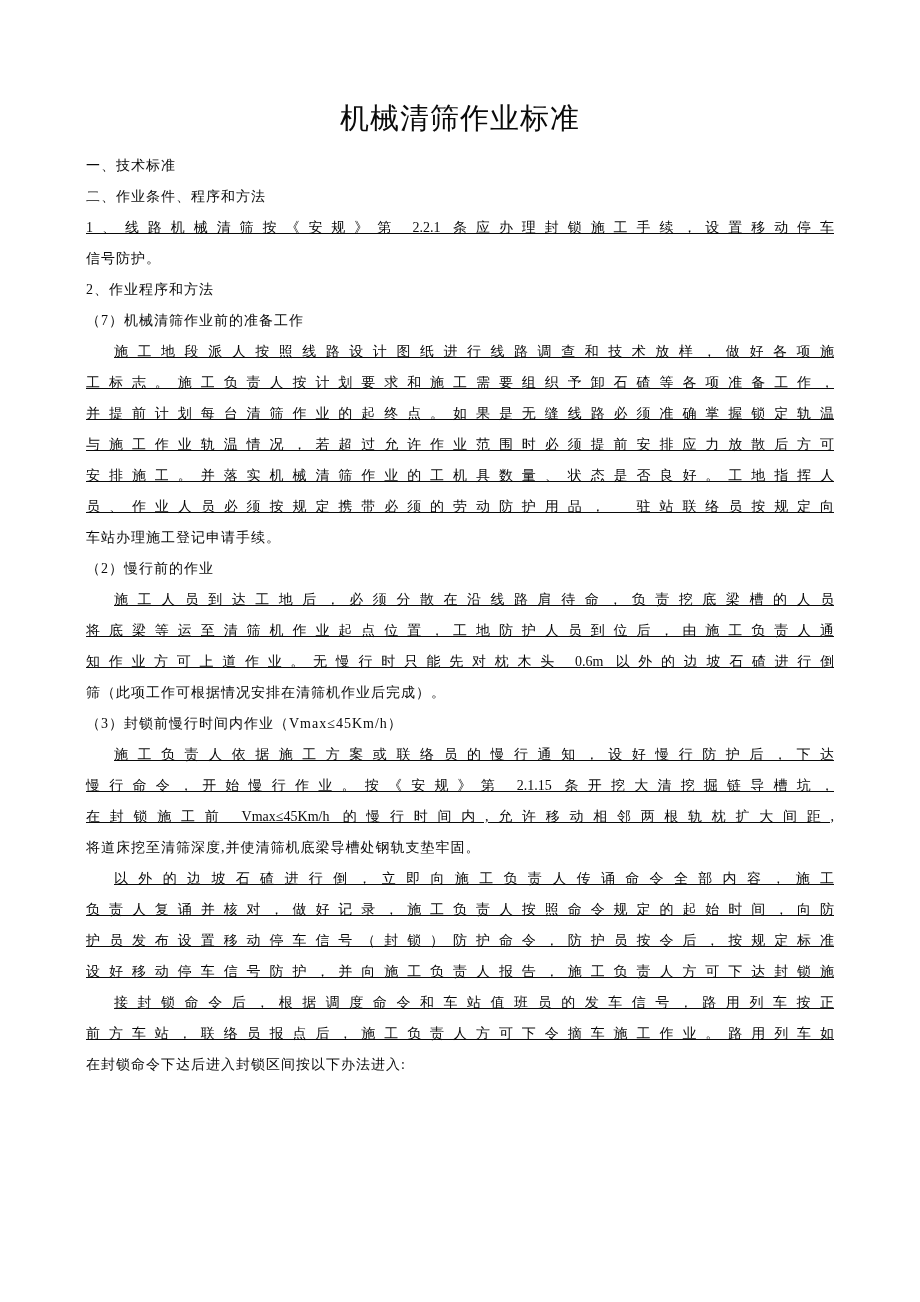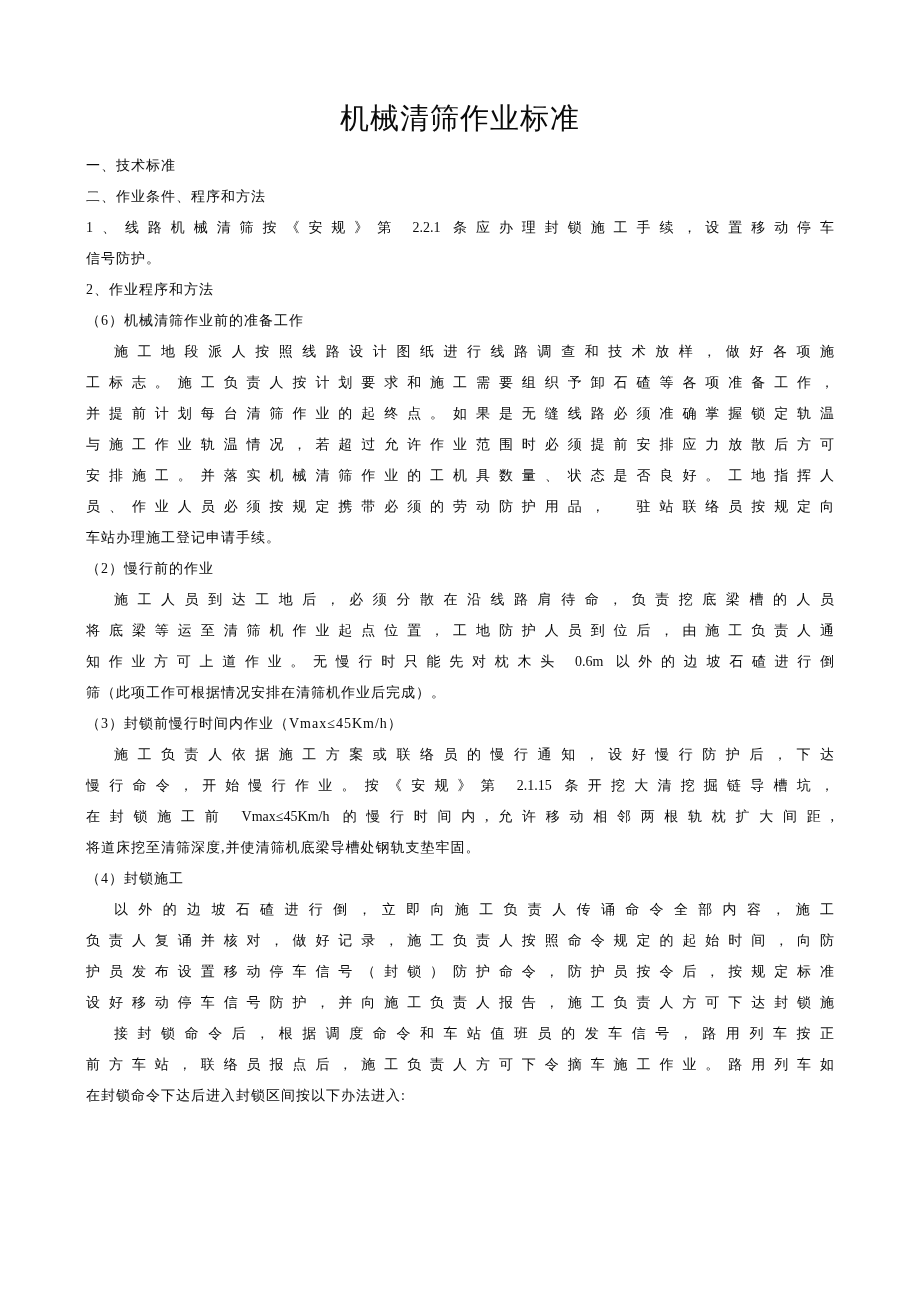--- a/index.html
+++ b/index.html
@@ -32,55 +32,55 @@
     font-size: 14px;
     line-height: 31px;
     height: 31px;
     letter-spacing: 1px;
     white-space: normal;
   }
   .line.j {
     letter-spacing: 0;
     text-align: justify;
     text-align-last: justify;
+    text-decoration: underline;
   }
   .line.indent {
     text-indent: 2em;
   }
 </style>
 </head>
 <body>
 
 <div class="page">
   <h1 class="doc-title">机械清筛作业标准</h1>
 
   <p class="line">一、技术标准</p>
   <p class="line">二、作业条件、程序和方法</p>
   <p class="line j">1、线路机械清筛按《安规》第 2.2.1 条应办理封锁施工手续，设置移动停车</p>
   <p class="line">信号防护。</p>
   <p class="line">2、作业程序和方法</p>
-  <p class="line">（6）机械清筛作业前的准备工作</p>
+  <p class="line">（7）机械清筛作业前的准备工作</p>
   <p class="line j indent">施工地段派人按照线路设计图纸进行线路调查和技术放样，做好各项施</p>
   <p class="line j">工标志。施工负责人按计划要求和施工需要组织予卸石碴等各项准备工作，</p>
   <p class="line j">并提前计划每台清筛作业的起终点。如果是无缝线路必须准确掌握锁定轨温</p>
   <p class="line j">与施工作业轨温情况，若超过允许作业范围时必须提前安排应力放散后方可</p>
   <p class="line j">安排施工。并落实机械清筛作业的工机具数量、状态是否良好。工地指挥人</p>
   <p class="line j">员、作业人员必须按规定携带必须的劳动防护用品，　驻站联络员按规定向</p>
   <p class="line">车站办理施工登记申请手续。</p>
   <p class="line">（2）慢行前的作业</p>
   <p class="line j indent">施工人员到达工地后，必须分散在沿线路肩待命，负责挖底梁槽的人员</p>
   <p class="line j">将底梁等运至清筛机作业起点位置，工地防护人员到位后，由施工负责人通</p>
   <p class="line j">知作业方可上道作业。无慢行时只能先对枕木头 0.6m 以外的边坡石碴进行倒</p>
   <p class="line">筛（此项工作可根据情况安排在清筛机作业后完成）。</p>
   <p class="line">（3）封锁前慢行时间内作业（Vmax≤45Km/h）</p>
   <p class="line j indent">施工负责人依据施工方案或联络员的慢行通知，设好慢行防护后，下达</p>
   <p class="line j">慢行命令，开始慢行作业。按《安规》第 2.1.15 条开挖大清挖掘链导槽坑，</p>
   <p class="line j">在封锁施工前 Vmax≤45Km/h 的慢行时间内,允许移动相邻两根轨枕扩大间距,</p>
   <p class="line">将道床挖至清筛深度,并使清筛机底梁导槽处钢轨支垫牢固。</p>
-  <p class="line">（4）封锁施工</p>
   <p class="line j indent">以外的边坡石碴进行倒，立即向施工负责人传诵命令全部内容，施工</p>
   <p class="line j">负责人复诵并核对，做好记录，施工负责人按照命令规定的起始时间，向防</p>
   <p class="line j">护员发布设置移动停车信号（封锁）防护命令，防护员按令后，按规定标准</p>
   <p class="line j">设好移动停车信号防护，并向施工负责人报告，施工负责人方可下达封锁施</p>
   <p class="line j indent">接封锁命令后，根据调度命令和车站值班员的发车信号，路用列车按正</p>
   <p class="line j">前方车站，联络员报点后，施工负责人方可下令摘车施工作业。路用列车如</p>
   <p class="line">在封锁命令下达后进入封锁区间按以下办法进入:</p>
 </div>
 
 </body></html>

